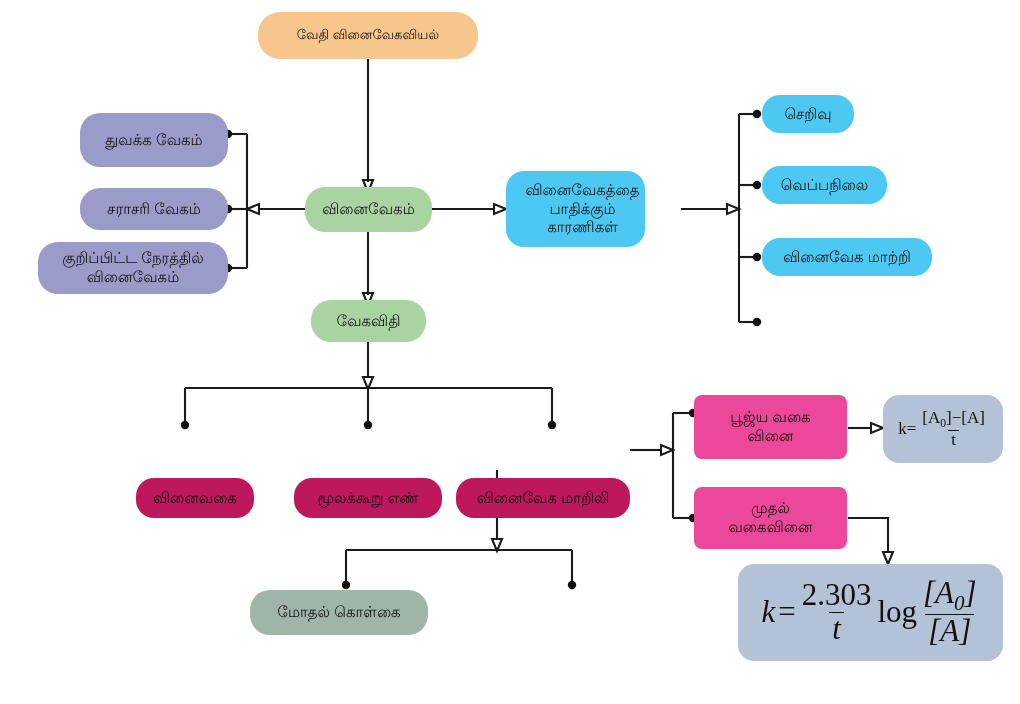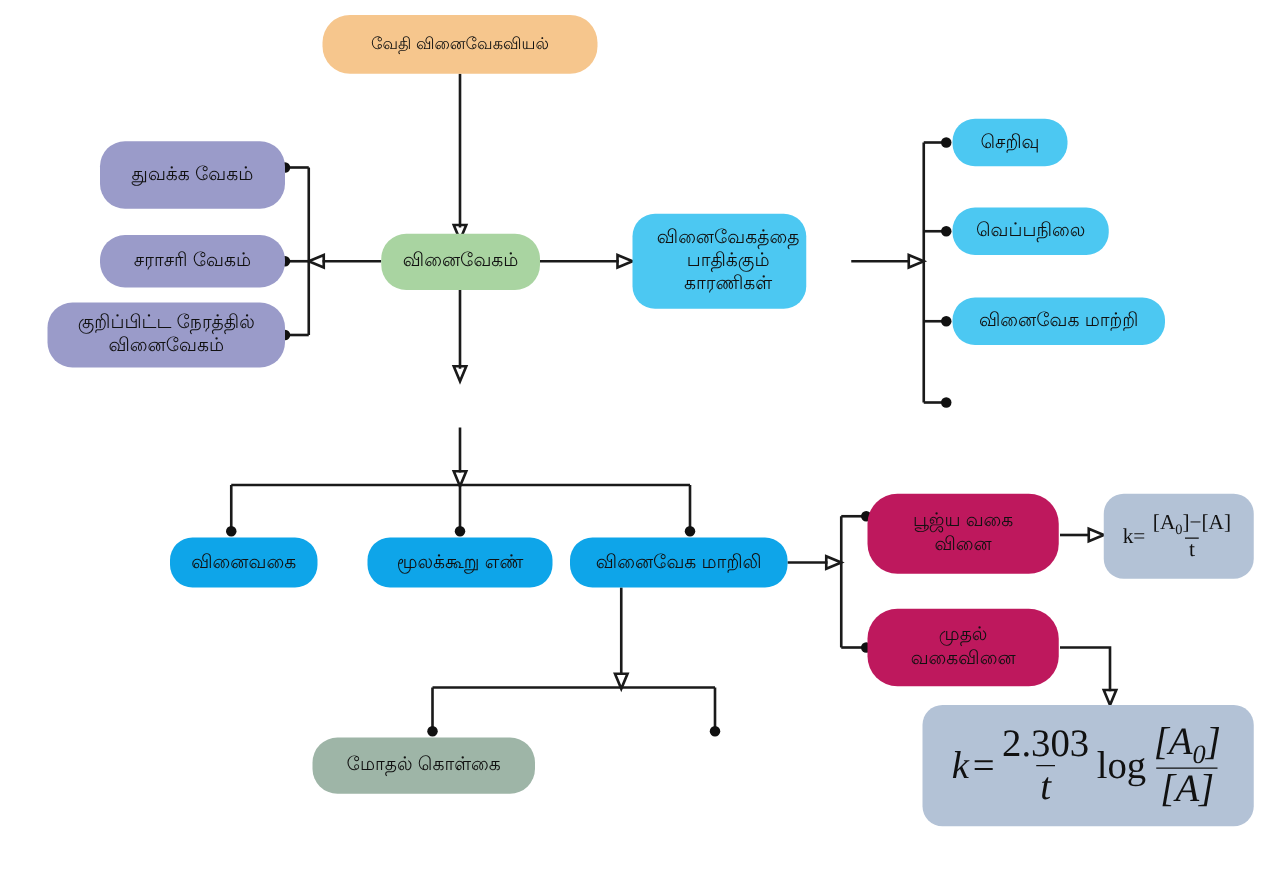--- a/index.html
+++ b/index.html
@@ -17,23 +17,23 @@
     font-size:15px;
     line-height:1.25;
     border-radius:16px;
     padding:4px 10px;
     white-space:pre-line;
   }
   .node.n-orange{background:#f6c68d;border-radius:22px;}
   .node.n-purple{background:#9a9bc9;border-radius:20px;}
   .node.n-green{background:#a9d4a1;border-radius:20px;}
   .node.n-cyan{background:#4cc8f2;border-radius:18px;}
-  .node.n-salmon{background:#0ea5e9;border-radius:18px;}
+  .node.n-salmon{background:#be185d;border-radius:18px;margin-top:48px;}
   .node.n-sage{background:#9eb5a7;border-radius:20px;}
-  .node.n-slate{background:#be185d;border-radius:24px;}
+  .node.n-slate{background:#ec4899;border-radius:8px;}
   .node.n-formula{background:#b3c2d6;border-radius:16px;}
 
   svg#wires{position:absolute;left:0;top:0;width:1020px;height:704px;overflow:visible;}
   svg#wires line, svg#wires path{stroke:#1a1a1a;stroke-width:2.1;fill:none;}
   svg#wires circle{fill:#111111;}
 
   
   .fml{font-family:"Liberation Serif","DejaVu Serif",serif;color:#111;}
   .fml .it{font-style:italic;}
   .frac{display:inline-flex;flex-direction:column;align-items:center;vertical-align:middle;line-height:1.05;}
@@ -120,20 +120,21 @@
 
   <div class="node n-purple" style="left:80px;top:113px;width:148px;height:54px;">துவக்க வேகம்</div>
 
   <div class="node n-purple" style="left:80px;top:188px;width:148px;height:42px;">சராசரி வேகம்</div>
 
   <div class="node n-purple" style="left:38px;top:242px;width:190px;height:52px;">குறிப்பிட்ட நேரத்தில்
 வினைவேகம்</div>
 
   <div class="node n-green" style="left:305px;top:187px;width:127px;height:45px;">வினைவேகம்</div>
 
+  <div class="node n-green" style="left:311px;top:300px;width:115px;height:42px;">வேகவிதி</div>
 
   <div class="node n-cyan" style="left:506px;top:171px;width:139px;height:76px;padding-left:24px;">வினைவேகத்தை
 பாதிக்கும்
 காரணிகள்</div>
 
   <div class="node n-cyan" style="left:762px;top:95px;width:92px;height:38px;">செறிவு</div>
 
   <div class="node n-cyan" style="left:762px;top:166px;width:125px;height:38px;">வெப்பநிலை</div>
 
   <div class="node n-cyan" style="left:762px;top:238px;width:170px;height:38px;">வினைவேக மாற்றி</div>

